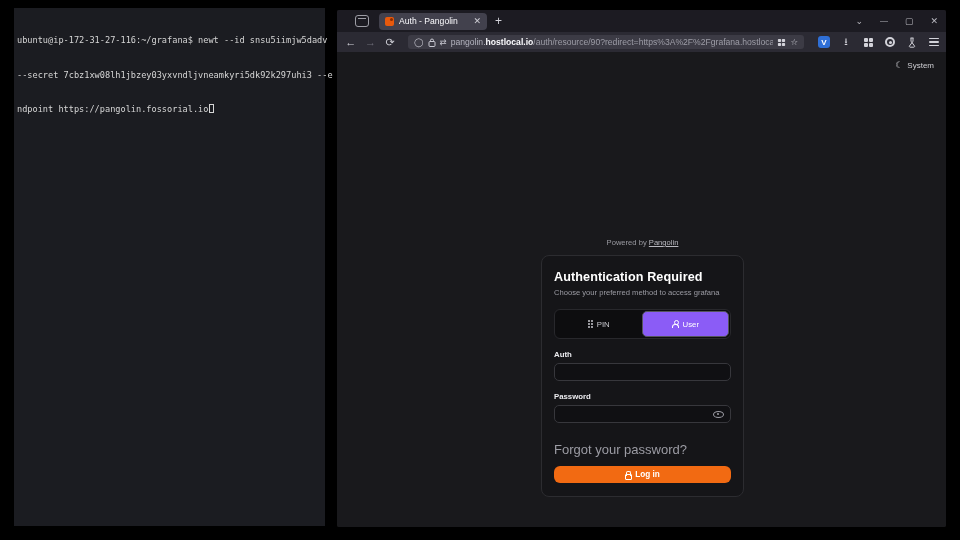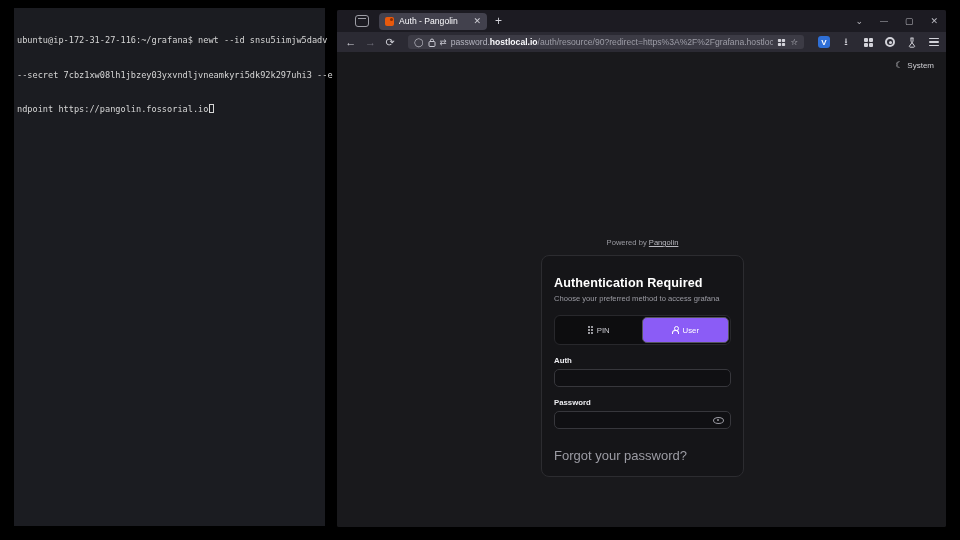--- a/index.html
+++ b/index.html
@@ -53,21 +53,21 @@
 
   
   .page { position:relative; height:475px; background:#19191c; }
   .theme-toggle { position:absolute; right:12px; top:8px; display:flex; align-items:center; gap:4px; color:#cfcfd4; font-size:8px; }
   .moon { font-size:9px; color:#cfcfd4; }
 
   .auth-wrap { position:absolute; left:204px; top:186px; width:203px; }
   .powered { text-align:center; font-size:7.6px; color:#9a9aa1; margin-bottom:8px; }
   .powered a { color:#b8b8bf; text-decoration:underline; }
 
-  .card { background:#151518; border:1px solid #2c2c30; border-radius:8px; padding:20px 12px 13px; }
+  .card { background:#151518; border:1px solid #2c2c30; border-radius:8px; padding:14px 12px 13px; }
   .card-title { font-size:12.6px; font-weight:bold; color:#fff; letter-spacing:.1px; }
   .card-sub { font-size:7.6px; color:#9c9ca4; margin-top:4px; }
 
   .seg { margin-top:12px; display:flex; background:#0d0d0f; border:1px solid #28282c; border-radius:6px; padding:1px; height:30px; }
   .seg-btn { flex:1; display:flex; align-items:center; justify-content:center; gap:4px; font-size:7.8px; color:#c9c9cf; border-radius:5px; }
   .seg-btn.active { background:#8b5cf6; border:1px solid #55555c; color:#fff; }
   .pin-ic { display:grid; grid-template-columns:2px 2px; grid-template-rows:2px 2px 2px; gap:1px; }
   .pin-ic i { background:#c9c9cf; border-radius:50%; }
   .person { width:7px; height:8px; position:relative; }
   .person:before { content:""; position:absolute; left:2px; top:0; width:3.4px; height:3.4px; border-radius:50%; border:1px solid #fff; }
@@ -119,21 +119,21 @@
       <span class="navbtn">←</span>
       <span class="navbtn dim">→</span>
       <span class="navbtn">⟳</span>
       <div class="urlbar">
         <span class="mini">◯</span>
         <svg width="8" height="9" viewBox="0 0 8 9">
             <rect x="1" y="3.5" width="6" height="5" rx="1" fill="none" stroke="#c9c9d2" stroke-width="1"></rect>
             <path d="M2.5 3.5 V2.5 a1.5 1.5 0 0 1 3 0 V3.5" fill="none" stroke="#c9c9d2" stroke-width="1"></path>
           </svg>
         <span class="mini">⇄</span>
-        <span class="url-text"><span class="url-pre">password.</span><span class="url-dom">hostlocal.io</span><span class="url-path">/auth/resource/90?redirect=https%3A%2F%2Fgrafana.hostlocal.app/</span></span>
+        <span class="url-text"><span class="url-pre">pangolin.</span><span class="url-dom">hostlocal.io</span><span class="url-path">/auth/resource/90?redirect=https%3A%2F%2Fgrafana.hostlocal.app/</span></span>
         <span class="gridglyph" style="transform:scale(.8)">
             <i></i>
             <i></i>
             <i></i>
             <i></i>
           </span>
         <span class="mini">☆</span>
       </div>
       <div class="tool-icons">
         <span class="ext-blue">V</span>
@@ -207,18 +207,22 @@
           </div>
 
           <div class="field-label">Password</div>
           <div class="input">
             <input type="password" value="" style="">
             <span class="eye"></span>
           </div>
 
           <div class="forgot">Forgot your password?</div>
 
+          <button class="login-btn">
+            <span class="lock"></span>
+            <span>Log in</span>
+          </button>
         </div>
       </div>
 
     </div>
   </div>
 </div>
 
 </body></html>

